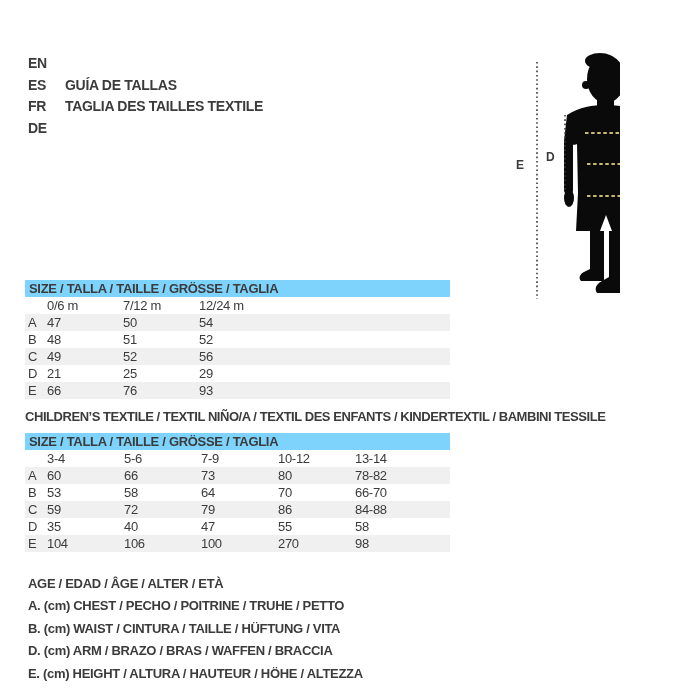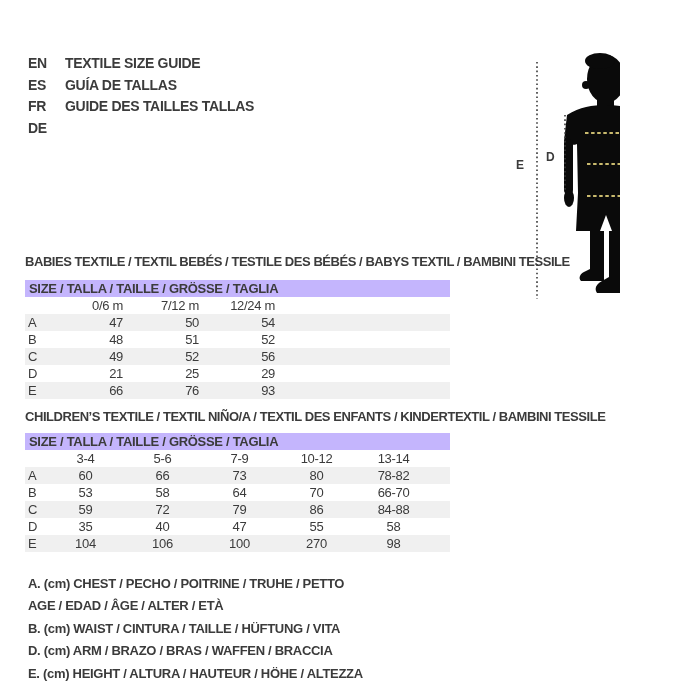--- a/index.html
+++ b/index.html
@@ -12,26 +12,26 @@
   
   .lang-list { position:absolute; left:28px; top:31px; }
   .lang-row { display:flex; line-height:21.5px; font-size:14px; font-weight:bold; }
   .lang-code { width:37px; }
 
   
   .section-heading { position:absolute; left:25px; font-size:13px; font-weight:bold; letter-spacing:-0.45px; white-space:nowrap; }
 
   
   .size-table { position:absolute; left:25px; width:425px; font-size:13px; }
-  .size-bar { height:17px; line-height:17px; background:#c4b5fd; font-weight:bold; padding-left:4px; box-sizing:border-box; }
+  .size-bar { height:17px; line-height:17px; background:#7dd3fc; font-weight:bold; padding-left:4px; box-sizing:border-box; }
   .cols-row, .data-row { display:flex; height:17px; line-height:17px; }
   .striped { background:#f0f0f0; }
   .row-label { width:22px; padding-left:3px; box-sizing:border-box; }
-  .babies .cell { width:76px; text-align:right; }
-  .children .cell { width:77px; text-align:center; }
+  .babies .cell { width:76px; text-align:left; }
+  .children .cell { width:77px; text-align:left; }
 
   
   .legend { position:absolute; left:28px; top:551px; font-size:13px; font-weight:bold; }
   .legend-line { line-height:22.4px; white-space:nowrap; }
 
   
   .figure { position:absolute; left:500px; top:25px; width:200px; height:265px; }
   .figure svg { position:absolute; left:0; top:0; }
   .dot-line { stroke:#3a3a3a; stroke-width:1.6; stroke-dasharray:1.6 2.7; fill:none; }
   .body-dash { stroke-width:2.2; stroke-dasharray:3.5 2.6; fill:none; }
@@ -43,29 +43,28 @@
   .lbl-e { left:516px; top:136px; }
 </style>
 </head>
 <body>
 
 <div class="canvas">
 
   <div class="lang-list">
     <div class="lang-row">
       <span class="lang-code">EN</span>
-      <span class="lang-title">TEXTILE SIZE GUIDE</span>
     </div>
     <div class="lang-row">
       <span class="lang-code">ES</span>
       <span class="lang-title">GUÍA DE TALLAS</span>
     </div>
     <div class="lang-row">
       <span class="lang-code">FR</span>
-      <span class="lang-title">GUIDE DES TAILLES TALLAS</span>
+      <span class="lang-title">TAGLIA DES TAILLES TEXTILE</span>
     </div>
     <div class="lang-row">
       <span class="lang-code">DE</span>
     </div>
   </div>
 
   <div class="figure">
     <svg width="200" height="265" viewBox="0 0 200 265">
       <g fill="#0a0a0a">
         <ellipse cx="106" cy="32" rx="19" ry="24"></ellipse>
@@ -94,21 +93,20 @@
         <line class="dot-line" x1="138" y1="149" x2="158" y2="149"></line>
       </g>
     </svg>
   </div>
   <div class="measure-label lbl-a">A</div>
   <div class="measure-label lbl-b">B</div>
   <div class="measure-label lbl-c">C</div>
   <div class="measure-label lbl-d">D</div>
   <div class="measure-label lbl-e">E</div>
 
-  <div class="section-heading" style="top:232px">BABIES TEXTILE / TEXTIL BEBÉS / TESTILE DES BÉBÉS / BABYS TEXTIL / BAMBINI TESSILE</div>
   <div class="size-table babies" style="top:258px">
     <div class="size-bar">SIZE / TALLA / TAILLE / GRÖSSE / TAGLIA</div>
     <div class="cols-row">
       <span class="row-label"></span>
       <span class="cell">0/6 m</span>
       <span class="cell">7/12 m</span>
       <span class="cell">12/24 m</span>
     </div>
     <div class="data-row striped">
       <span class="row-label">A</span>
@@ -189,20 +187,20 @@
       <span class="row-label">E</span>
       <span class="cell">104</span>
       <span class="cell">106</span>
       <span class="cell">100</span>
       <span class="cell">270</span>
       <span class="cell">98</span>
     </div>
   </div>
 
   <div class="legend">
+    <div class="legend-line">AGE / EDAD / ÂGE / ALTER / ETÀ</div>
     <div class="legend-line">A. (cm) CHEST / PECHO / POITRINE / TRUHE / PETTO</div>
-    <div class="legend-line">AGE / EDAD / ÂGE / ALTER / ETÀ</div>
     <div class="legend-line">B. (cm) WAIST / CINTURA / TAILLE / HÜFTUNG / VITA</div>
     <div class="legend-line">D. (cm) ARM / BRAZO / BRAS / WAFFEN / BRACCIA</div>
     <div class="legend-line">E. (cm) HEIGHT / ALTURA / HAUTEUR / HÖHE / ALTEZZA</div>
   </div>
 
 </div>
 
 </body></html>

